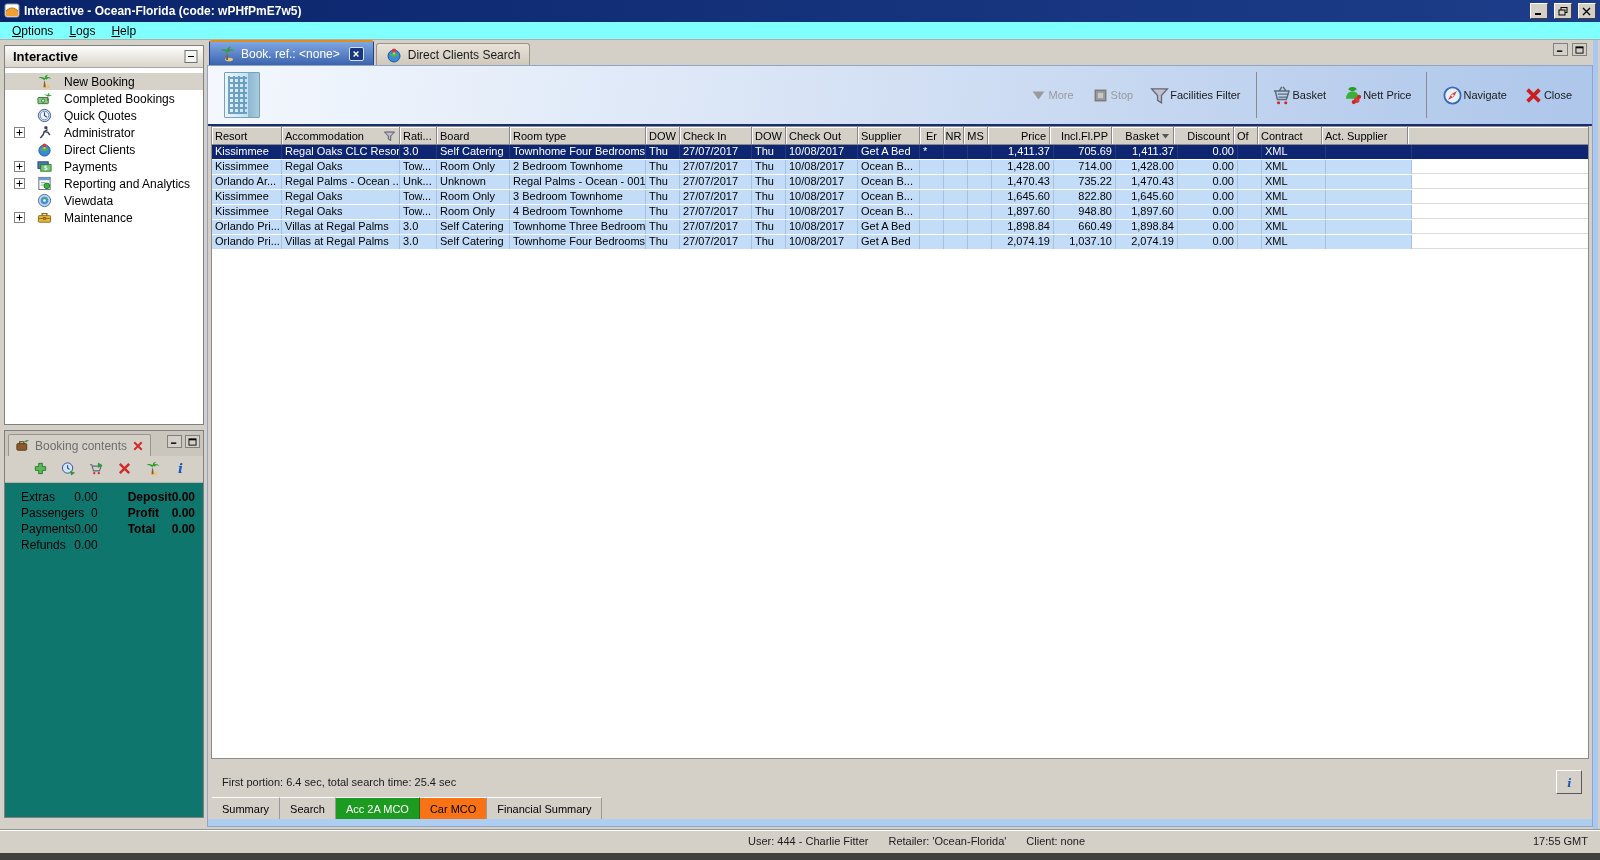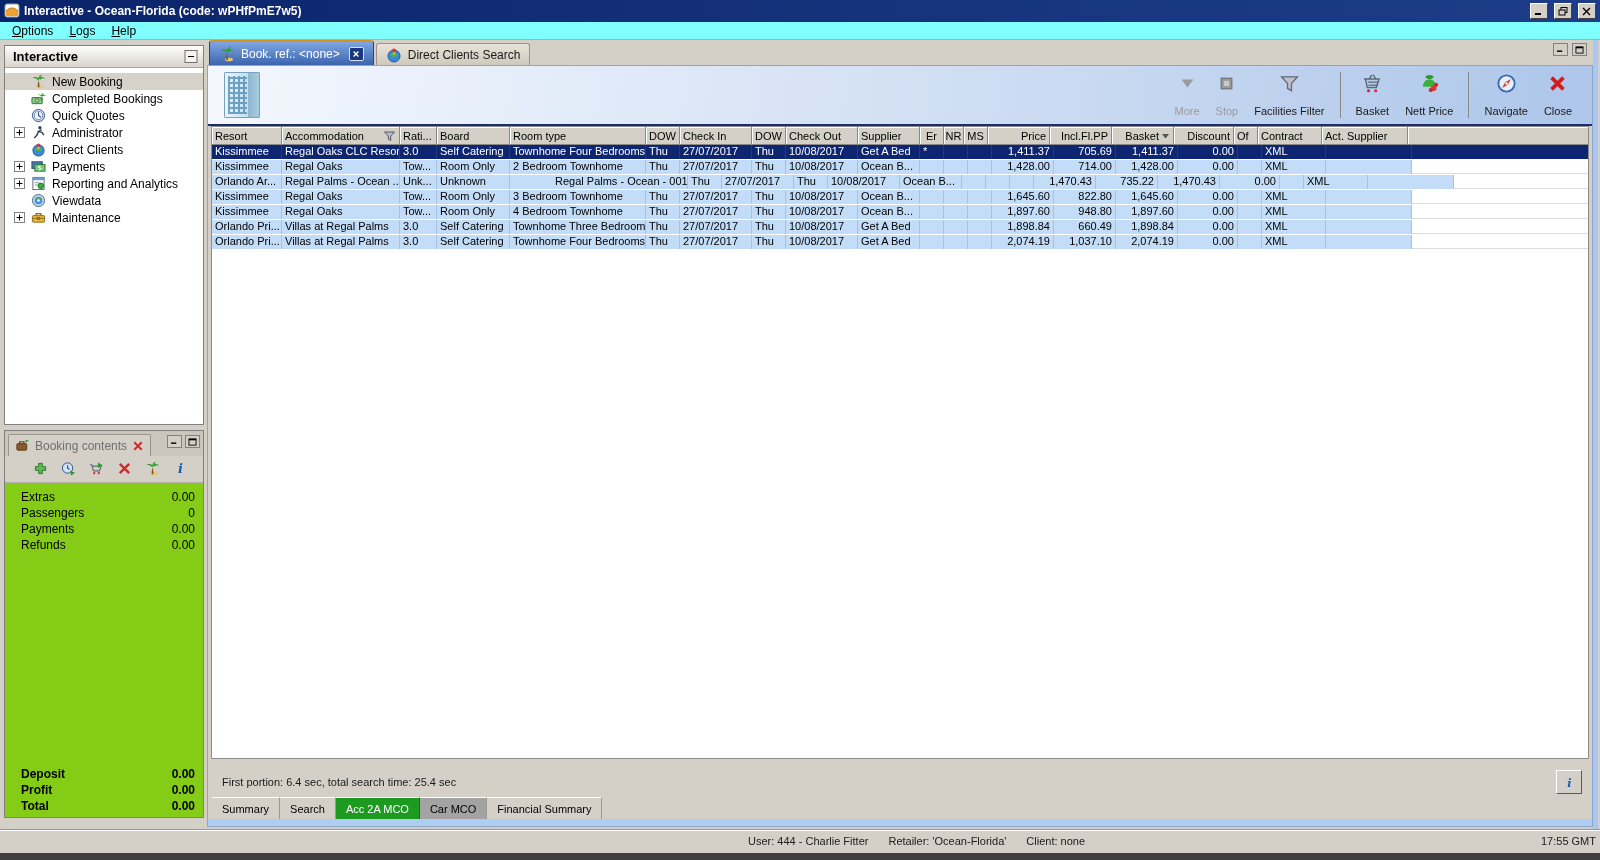--- a/index.html
+++ b/index.html
@@ -22,38 +22,38 @@
   .frame-right{position:absolute;top:0;right:2px;bottom:24px;width:5px;background:#a9c7f0}
   .bottomstrip{position:absolute;left:0;right:0;bottom:0;height:7px;background:#3f3f3f}
 
   
   .sidebar{position:absolute;left:4px;top:5px;width:200px;height:380px;background:#fff;border:1px solid #808080;display:flex;flex-direction:column}
   .sb-head{height:22px;background:linear-gradient(#fdfdfb,#d9d5cc);border-bottom:1px solid #aaa69e;
            display:flex;align-items:center;padding:0 5px 0 8px;font-size:13px;font-weight:bold}
   .sb-head .sp{flex:1}
   .collapse-btn{width:14px;height:13px}
   .tree{padding-top:5px}
-  .tree-item{height:17px;display:flex;align-items:center;font-size:12px;padding-left:9px;gap:6px;white-space:nowrap}
+  .tree-item{height:17px;display:flex;align-items:center;font-size:12px;padding-left:9px;gap:12px;white-space:nowrap}
   .tree-item.selected{background:#d6d2c9}
   .ebox{width:11px;height:11px}
   .noebox{width:11px;height:11px}
 
   
   .booking{position:absolute;left:4px;top:390px;width:200px;height:388px;background:#d4d0c8;border:1px solid #808080;display:flex;flex-direction:column}
   .bk-tabrow{height:25px;display:flex;align-items:flex-end;padding:2px 3px 0;background:#cac6be}
   .bk-tab{height:22px;background:#d4d0c8;border:1px solid #9a968e;border-bottom:none;border-radius:2px 2px 0 0;
           display:flex;align-items:center;gap:5px;padding:0 6px;font-size:12px;color:#6e6e6e;white-space:nowrap}
   .bk-tab .x{width:12px;height:12px}
   .bk-winbtns{margin-left:auto;display:flex;gap:3px;align-self:flex-start;padding-top:2px}
   .pbtn{width:15px;height:13px;border:1px solid #808080;background:#d4d0c8;display:flex;align-items:center;justify-content:center}
   .pbtn svg{width:9px;height:8px}
   .bk-toolbar{height:27px;display:flex;align-items:center;justify-content:flex-end;gap:12px;padding-right:14px;
               background:#d4d0c8;border-bottom:1px solid #b4b0a8}
   .bk-tool{width:16px;height:16px}
-  .bk-body{flex:1;background:#84cc16;display:flex;flex-direction:column;font-size:12px;padding-top:6px;min-height:0}
+  .bk-body{flex:1;background:#0f766e;display:flex;flex-direction:row;font-size:12px;padding-top:6px;min-height:0}
   .bk-row{height:16px;display:flex;justify-content:space-between;align-items:center;padding:0 8px 0 16px}
   .bk-fill{flex:1}
   .bk-summary{padding-bottom:3px}
   .bk-row.bold{font-weight:bold}
 
   
   .main{position:absolute;left:207px;top:0;width:1386px;height:787px;display:flex;flex-direction:column}
   .tabbar{height:25px;display:flex;align-items:flex-end;padding-left:2px}
   .tabs-slot{display:flex;align-items:flex-end;gap:2px}
   .tab{display:flex;align-items:center;gap:6px;font-size:12px;padding:0 9px;height:22px;
@@ -72,21 +72,21 @@
   .bldg{width:36px;height:46px;border:1px solid #7aa0bc;border-radius:1px;position:relative;
         background:linear-gradient(90deg,#eaf5fc 0,#c2e0f2 68%,#8fb6d0 68%,#a8ccdf 100%)}
   .bldg::before{content:"";position:absolute;left:3px;top:3px;right:12px;bottom:3px;opacity:.75;
         background:repeating-linear-gradient(0deg,#4a88b0 0 2px,transparent 2px 5px),
                    repeating-linear-gradient(90deg,#4a88b0 0 2px,transparent 2px 5px)}
   .hdr-titles{line-height:1.25}
   .hdr-title{font-size:16px;font-weight:600;color:#1c3c80}
   .hdr-sub{font-size:15px;font-weight:600;color:#1c3c80}
   .toolbar{margin-left:auto;display:flex;align-items:center}
   .tb-sep{width:1px;height:46px;background:#8a8a8a;margin:0 7px}
-  .tbtn{display:flex;flex-direction:column;align-items:center;gap:11px;padding:3px 8px;font-size:11px;color:#1a1a1a;white-space:nowrap}
+  .tbtn{display:flex;flex-direction:row;align-items:center;gap:0;padding:3px 8px;font-size:11px;color:#1a1a1a;white-space:nowrap}
   .tbtn.disabled{color:#9a9a9a}
   .navy-line{height:2px;background:#1a2e6e}
   .results-bar{height:22px;display:flex;align-items:center;padding-left:10px;font-size:12px;font-weight:bold;
                background:#d4d0c8;border-bottom:1px solid #bab6ae}
 
   .grid-wrap{flex:1;background:#fff;border:1px solid #8c8c8c;margin:0 3px;overflow:hidden;min-height:0}
   .ghead{display:flex;height:18px}
   .gh{background:#d4d0c8;border-right:1px solid #888;border-bottom:1px solid #888;box-shadow:inset 1px 1px 0 #fff;
       font-size:11px;padding:1px 3px;display:flex;align-items:center;gap:2px;overflow:hidden;white-space:nowrap}
   .gh.right{justify-content:flex-end}
@@ -103,28 +103,28 @@
   .grow.selected .gc.fill{background:#0e2672;box-shadow:none}
 
   .footer-row{height:38px;display:flex;align-items:flex-end;padding:0 10px 3px 14px;font-size:11px;color:#1a1a1a}
   .footer-row .status{padding-bottom:6px}
   .info-btn{margin-left:auto;width:26px;height:24px;background:#d4d0c8;border:1px solid;border-color:#fff #5a5a5a #5a5a5a #fff;
             display:flex;align-items:center;justify-content:center}
   .info-btn .icon{width:13px;height:13px}
   .btabs{height:22px;display:flex;align-items:stretch;padding-left:4px;font-size:11px;background:#d4d0c8}
   .btab{display:flex;align-items:center;padding:0 10px;border-right:1px solid #9a9a9a;border-top:1px solid #fff;white-space:nowrap}
   .btab.active-green{background:#1d9b21;color:#fff;border-right-color:#127014}
-  .btab.light-green{background:#a3a3a3}
+  .btab.light-green{background:#f97316}
   .bluestrip{height:7px;background:#aecdf2}
 
   
   .statusbar{position:absolute;left:0;right:0;bottom:0;height:24px;background:#d4d0c8;border-top:1px solid #989890;
              box-shadow:inset 0 1px 0 #fff;font-size:11px;color:#202020}
   .sb-left{position:absolute;left:748px;top:5px;display:flex;gap:20px;white-space:nowrap}
-  .sb-time{position:absolute;right:4px;top:5px;white-space:nowrap}
+  .sb-time{position:absolute;right:12px;top:5px;white-space:nowrap}
 </style>
 <title>Interactive - Ocean-Florida (code: wPHfPmE7w5)</title></head>
 <body>
 
 <div class="titlebar">
   <span class="icon appico" id="app-ico"><svg viewBox="0 0 16 16">
         <rect x="1" y="1" width="14" height="13" rx="2" fill="#fff" stroke="#9a9a9a"></rect>
         <path d="M2 8c4-4 8-4 12 0v4a1 1 0 01-1 1H3a1 1 0 01-1-1z" fill="#f0a030"></path>
         <path d="M2 8c4-4 8-4 12 0" fill="none" stroke="#c87818"></path>
       </svg></span>
@@ -577,21 +577,21 @@
               <div class="gc" style="width: 24px;"></div>
               <div class="gc" style="width: 64px;">XML</div>
               <div class="gc" style="width: 86px;"></div>
               <div class="gc fill"></div>
             </div>
             <div class="grow">
               <div class="gc" style="width: 70px;">Orlando Ar...</div>
               <div class="gc" style="width: 118px;">Regal Palms - Ocean ...</div>
               <div class="gc" style="width: 37px;">Unk...</div>
               <div class="gc" style="width: 73px;">Unknown</div>
-              <div class="gc" style="width: 136px; margin-left: 42px;">Regal Palms - Ocean - 001</div>
+              <div class="gc" style="width: 136px;">Regal Palms - Ocean - 001</div>
               <div class="gc" style="width: 34px;">Thu</div>
               <div class="gc" style="width: 72px;">27/07/2017</div>
               <div class="gc" style="width: 34px;">Thu</div>
               <div class="gc" style="width: 72px;">10/08/2017</div>
               <div class="gc" style="width: 62px;">Ocean B...</div>
               <div class="gc" style="width: 24px;"></div>
               <div class="gc" style="width: 24px;"></div>
               <div class="gc" style="width: 24px;"></div>
               <div class="gc right" style="width: 62px;">1,470.43</div>
               <div class="gc right" style="width: 62px;">735.22</div>

